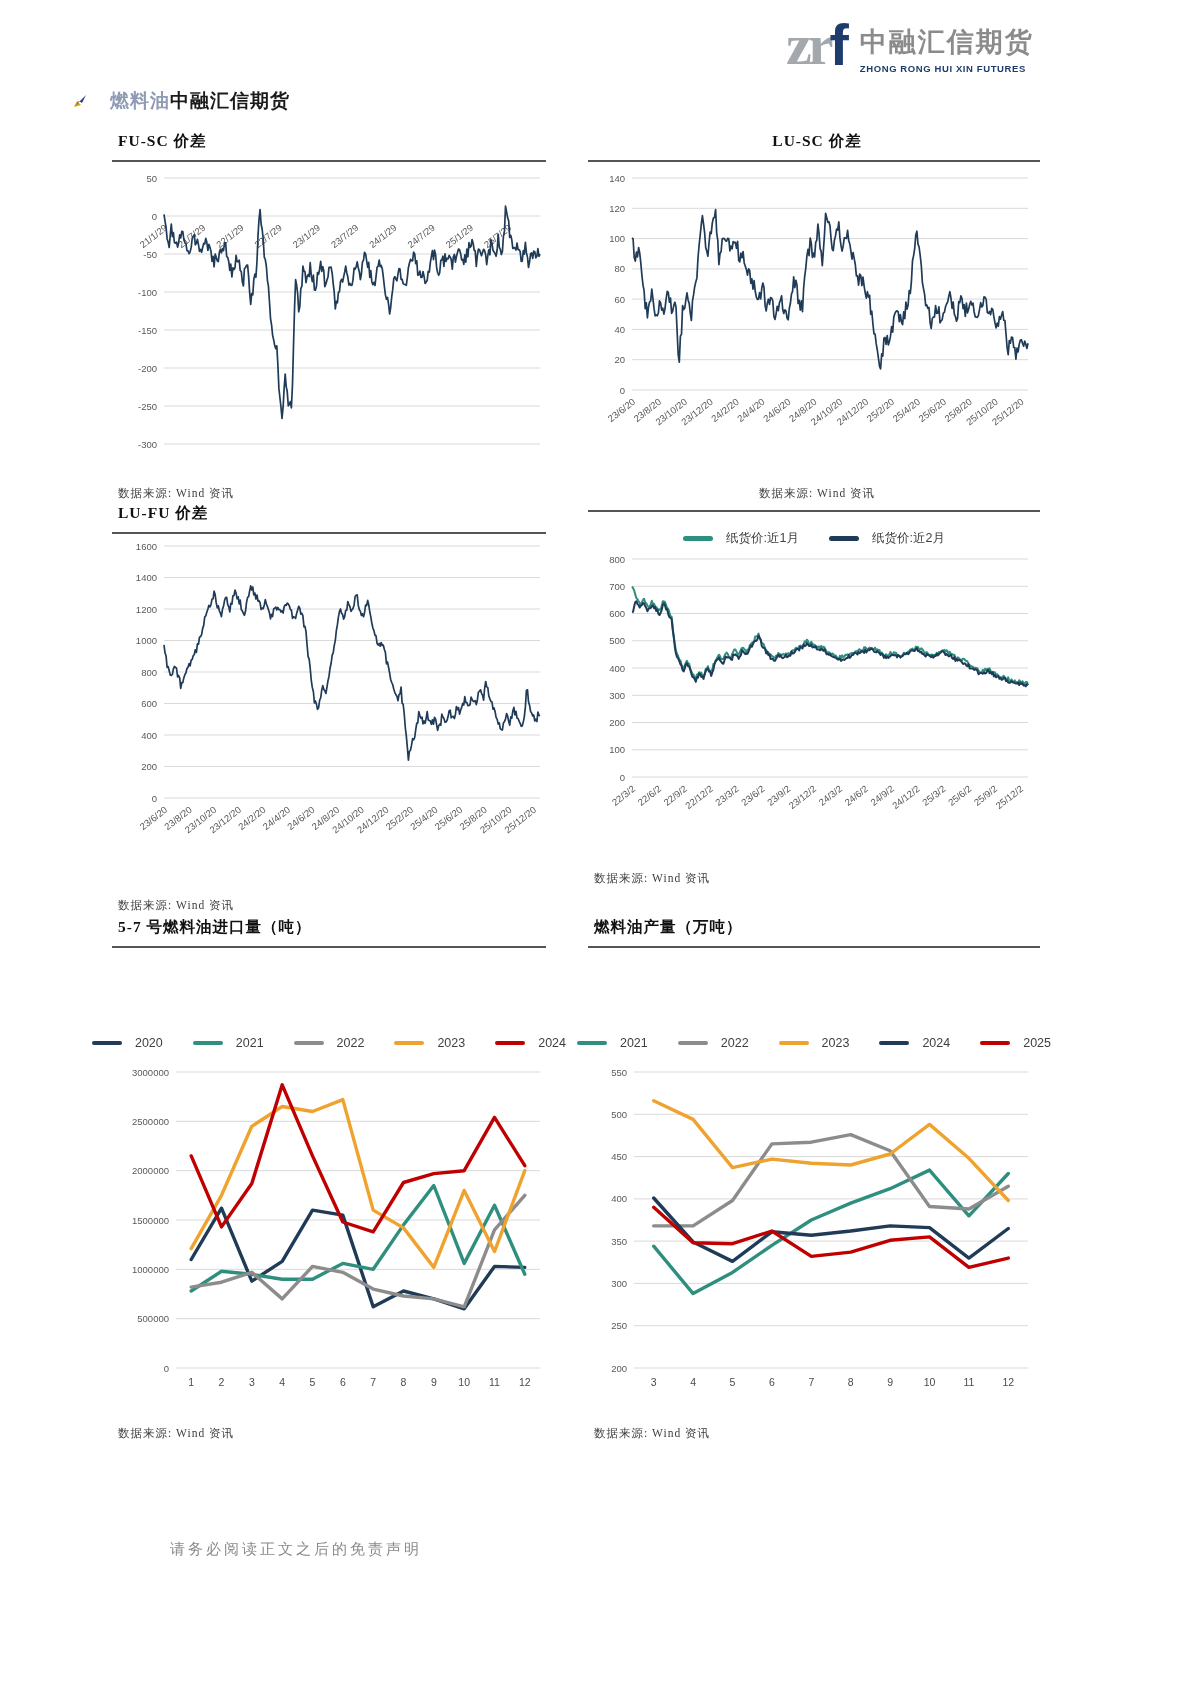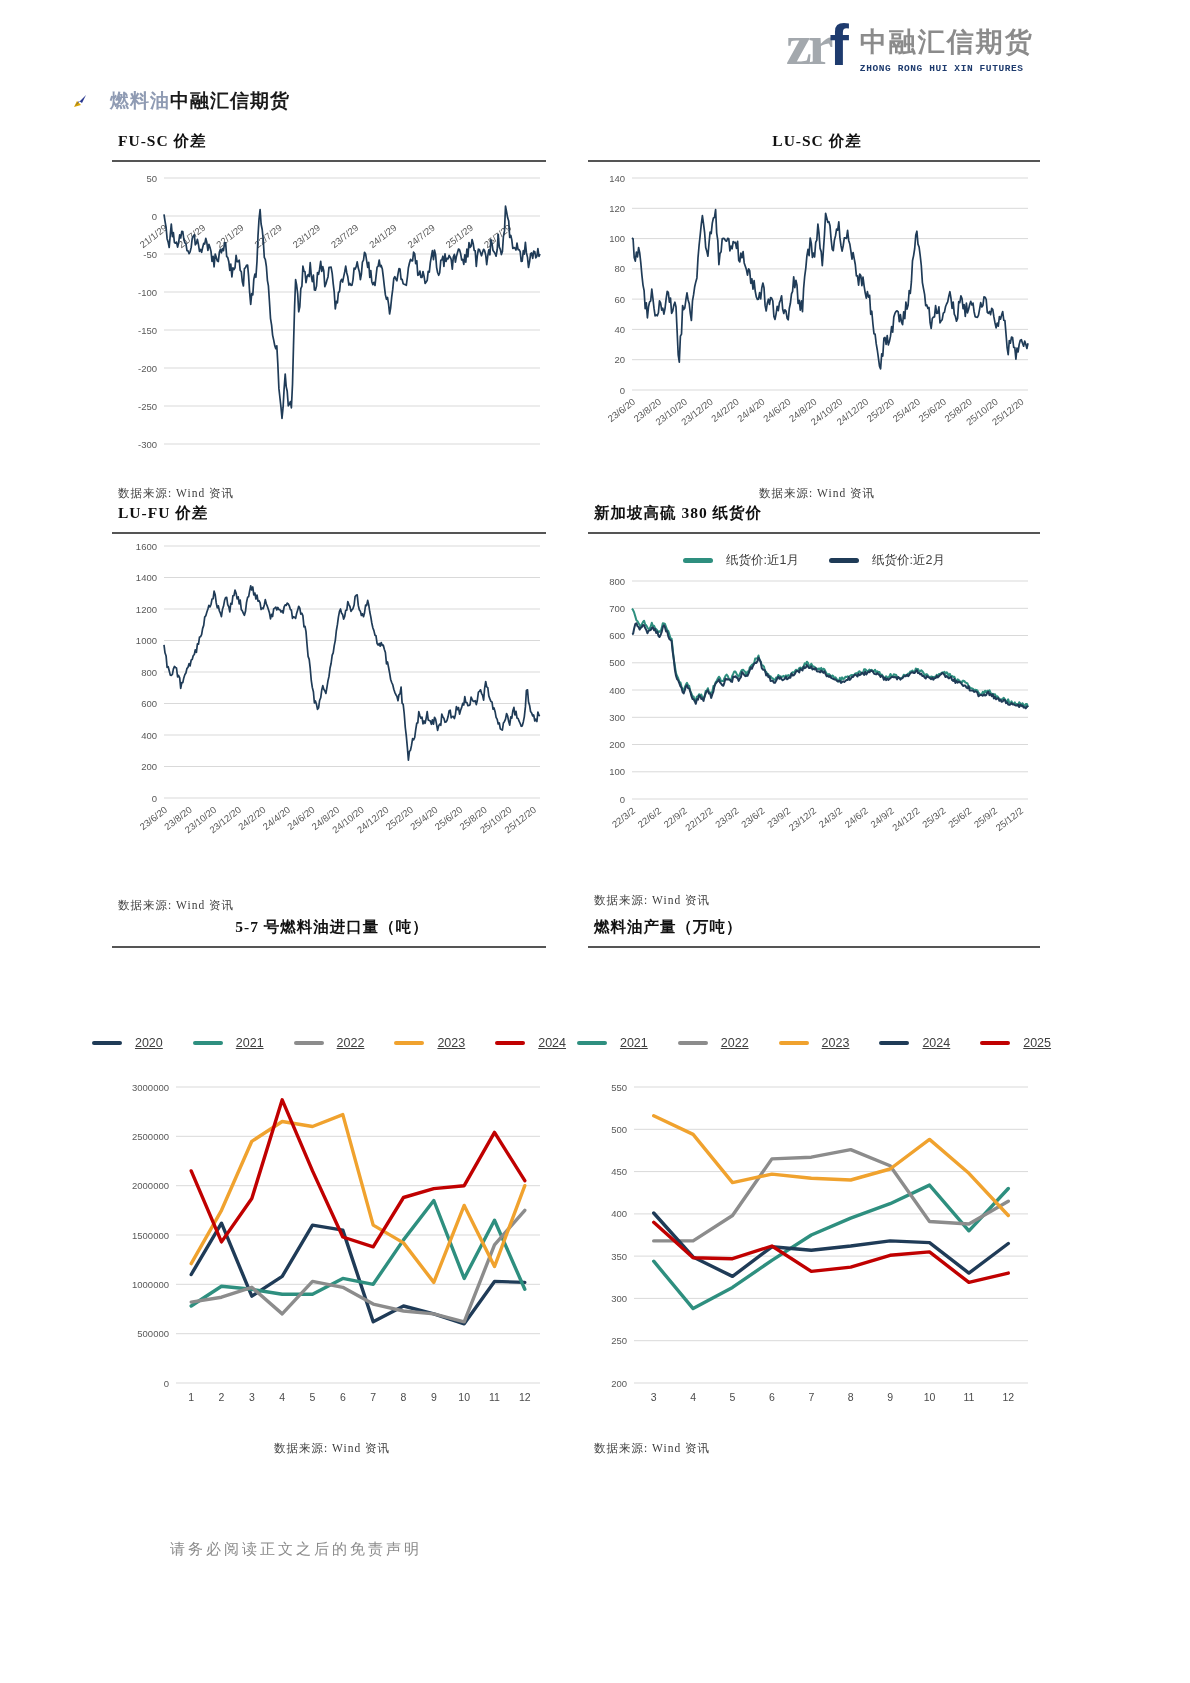--- a/index.html
+++ b/index.html
@@ -7,39 +7,39 @@
        font-family:"Liberation Serif",serif;color:#1a1a1a;overflow:hidden;}
 
   
   .header{position:absolute;top:16px;left:786px;display:flex;align-items:flex-start;}
   .logo-zr{font-family:Liberation Serif, serif;font-weight:800;font-size:58px;
            line-height:58px;color:#a3a8ad;letter-spacing:-4px;}
   .logo-f{font-family:"Liberation Sans",sans-serif;font-weight:800;font-size:58px;
           line-height:58px;color:#1e3b6e;margin-right:12px;letter-spacing:-1px;}
   .brand{display:flex;flex-direction:column;justify-content:space-between;}
   .brand-cn{font-weight:700;font-size:27px;color:#8b8b8b;letter-spacing:2px;margin-top:8px;}
-  .brand-en{font-family:Liberation Mono, monospace;font-weight:700;font-size:9.5px;
+  .brand-en{font-family:Liberation Sans, sans-serif;font-weight:700;font-size:9.5px;
             color:#1e3b6e;letter-spacing:0.6px;margin-top:3px;}
 
   
   .section-head{position:absolute;left:72px;top:88px;display:flex;align-items:center;}
   .bullet{width:16px;height:16px;margin-right:22px;display:inline-block;}
   .section-title{font-size:19px;font-weight:700;margin:0;letter-spacing:1px;}
   .section-title .hl{color:#8f9bb3;}
   .section-title .rest{color:#1a1a1a;}
 
   
   .block{position:absolute;}
   .ctitle{font-size:15.5px;font-weight:700;color:#111;margin:0;padding-left:6px;
           letter-spacing:1px;line-height:22px;}
   .rule{border-top:2px solid #555;margin-top:8px;width:100%;}
   .legend{display:flex;justify-content:center;align-items:center;gap:30px;
           font-family:"Liberation Sans",sans-serif;font-size:12.5px;color:#404040;}
   .legend.row2{margin:18px 0 2px 0;}
-  .legend.row3{margin:88px 0 19px 0;text-decoration:underline;}
+  .legend.row3{margin:88px 0 4px 0;}
   .legend-item{display:inline-flex;align-items:center;gap:13px;}
   .swatch{display:inline-block;width:30px;height:4.5px;border-radius:3px;}
   .source{font-size:11.5px;color:#3d3d3d;margin-top:18px;padding-left:6px;letter-spacing:1px;}
 
   svg text{font-family:"Liberation Sans",sans-serif;font-size:9.5px;fill:#595959;}
   svg text.cat{font-size:10.5px;fill:#4a4a4a;}
 
   .footer{position:absolute;left:170px;top:1540px;font-size:15px;color:#8a8a8a;
           letter-spacing:3px;}
 </style>
@@ -178,21 +178,20 @@
       <text transform="translate(351.1,277.0) rotate(-38)" text-anchor="end">25/6/20</text>
       <text transform="translate(375.7,277.0) rotate(-38)" text-anchor="end">25/8/20</text>
       <text transform="translate(400.3,277.0) rotate(-38)" text-anchor="end">25/10/20</text>
       <text transform="translate(424.9,277.0) rotate(-38)" text-anchor="end">25/12/20</text>
       <path d="M52.0 110.9L53.0 118.8L54.1 122.1L55.1 133.4L56.2 132.7L57.2 136.7L58.3 141.1L59.3 141.3L60.4 140.4L61.4 134.9L62.4 132.5L63.5 133.5L64.5 134.0L65.6 143.0L66.6 141.5L67.7 143.9L68.7 154.3L69.8 148.5L70.8 148.7L71.8 143.9L72.9 140.5L73.9 139.0L75.0 134.3L76.0 133.3L77.1 129.6L78.1 131.9L79.2 126.0L80.2 125.5L81.2 121.8L82.3 120.5L83.3 115.8L84.4 118.3L85.4 109.8L86.5 110.2L87.5 103.1L88.6 102.7L89.6 100.7L90.6 94.6L91.7 91.4L92.7 83.1L93.8 81.7L94.8 78.2L95.9 74.9L96.9 71.3L98.0 72.9L99.0 70.5L100.0 65.1L101.1 64.8L102.1 57.2L103.2 60.8L104.2 68.7L105.3 73.8L106.3 71.8L107.4 77.0L108.4 79.2L109.4 82.6L110.5 75.2L111.5 72.3L112.6 66.3L113.6 63.6L114.7 63.4L115.7 70.7L116.8 72.8L117.8 77.8L118.8 69.4L119.9 70.2L120.9 61.9L122.0 61.5L123.0 56.1L124.1 59.2L125.1 64.9L126.2 62.8L127.2 69.9L128.2 66.1L129.3 75.6L130.3 76.8L131.4 79.4L132.4 81.3L133.5 77.3L134.5 68.6L135.6 63.3L136.6 62.8L137.6 57.1L138.7 51.8L139.7 56.0L140.8 53.0L141.8 61.0L142.9 59.1L143.9 65.0L145.0 61.0L146.0 67.1L147.0 66.7L148.1 68.9L149.1 75.5L150.2 74.1L151.2 74.7L152.3 70.9L153.3 65.6L154.4 70.0L155.4 72.4L156.4 75.5L157.5 79.1L158.5 84.8L159.6 80.4L160.6 82.5L161.7 74.9L162.7 74.1L163.8 73.1L164.8 75.9L165.8 73.5L166.9 75.7L167.9 75.5L169.0 78.0L170.0 76.7L171.1 79.0L172.1 73.0L173.2 70.8L174.2 71.3L175.2 69.1L176.3 70.0L177.3 71.8L178.4 75.6L179.4 76.0L180.5 84.3L181.5 82.7L182.6 83.2L183.6 84.4L184.6 79.5L185.7 76.1L186.7 72.3L187.8 74.2L188.8 80.1L189.9 79.3L190.9 81.9L192.0 92.8L193.0 92.4L194.0 97.6L195.1 111.2L196.1 122.4L197.2 125.4L198.2 134.2L199.3 146.7L200.3 153.4L201.4 157.7L202.4 169.0L203.4 167.0L204.5 170.3L205.5 175.4L206.6 173.7L207.6 166.5L208.7 163.8L209.7 156.3L210.8 151.6L211.8 155.3L212.8 156.7L213.9 159.4L214.9 153.7L216.0 146.6L217.0 142.4L218.1 133.7L219.1 129.5L220.2 121.2L221.2 118.9L222.2 111.9L223.3 106.3L224.3 97.0L225.4 90.7L226.4 83.1L227.5 77.3L228.5 75.0L229.6 79.4L230.6 80.4L231.6 85.2L232.7 82.4L233.7 76.3L234.8 76.2L235.8 67.5L236.9 70.6L237.9 72.5L239.0 77.4L240.0 75.7L241.0 74.6L242.1 71.0L243.1 62.5L244.2 61.2L245.2 60.8L246.3 71.4L247.3 75.7L248.4 77.4L249.4 81.5L250.4 79.8L251.5 82.7L252.5 79.0L253.6 71.0L254.6 71.6L255.7 66.4L256.7 70.6L257.8 78.0L258.8 82.8L259.8 89.0L260.9 94.0L261.9 96.6L263.0 101.2L264.0 101.8L265.1 109.6L266.1 111.1L267.2 109.4L268.2 112.2L269.2 108.6L270.3 111.4L271.3 111.2L272.4 115.5L273.4 118.5L274.5 129.8L275.5 127.9L276.6 133.5L277.6 138.9L278.6 145.2L279.7 148.5L280.7 150.6L281.8 155.3L282.8 158.3L283.9 160.7L284.9 162.2L286.0 166.7L287.0 160.6L288.0 159.9L289.1 153.0L290.1 169.2L291.2 170.3L292.2 179.5L293.3 193.5L294.3 201.8L295.4 213.9L296.4 226.1L297.4 217.5L298.5 216.2L299.5 211.4L300.6 204.6L301.6 205.8L302.7 203.5L303.7 195.8L304.8 189.0L305.8 188.9L306.8 177.6L307.9 181.7L308.9 184.2L310.0 183.1L311.0 189.9L312.1 187.0L313.1 189.3L314.2 184.1L315.2 177.6L316.2 185.9L317.3 186.5L318.3 187.1L319.4 190.3L320.4 185.8L321.5 190.2L322.5 183.3L323.6 185.2L324.6 190.6L325.6 196.4L326.7 191.9L327.7 190.1L328.8 191.3L329.8 180.0L330.9 183.0L331.9 184.2L333.0 188.3L334.0 187.9L335.0 186.6L336.1 182.6L337.1 177.0L338.2 176.2L339.2 183.8L340.3 182.6L341.3 182.4L342.4 184.5L343.4 180.6L344.4 172.5L345.5 175.7L346.5 173.6L347.6 180.1L348.6 176.3L349.7 173.4L350.7 169.4L351.8 171.0L352.8 162.6L353.8 168.3L354.9 168.5L355.9 171.7L357.0 171.5L358.0 170.8L359.1 163.2L360.1 165.4L361.2 167.3L362.2 167.4L363.2 166.7L364.3 170.6L365.3 166.5L366.4 158.1L367.4 157.4L368.5 155.8L369.5 159.3L370.6 161.4L371.6 166.2L372.6 154.6L373.7 147.5L374.7 152.9L375.8 153.6L376.8 161.9L377.9 164.9L378.9 167.4L380.0 167.9L381.0 175.2L382.0 173.9L383.1 177.7L384.1 183.4L385.2 185.4L386.2 190.0L387.3 189.0L388.3 194.9L389.4 195.6L390.4 196.0L391.4 189.0L392.5 187.4L393.5 185.2L394.6 179.5L395.6 181.9L396.7 187.6L397.7 191.1L398.8 182.9L399.8 184.1L400.8 177.0L401.9 173.4L402.9 180.9L404.0 177.3L405.0 184.0L406.1 184.5L407.1 187.2L408.2 189.5L409.2 192.3L410.2 191.9L411.3 187.9L412.3 182.8L413.4 172.9L414.4 156.5L415.5 155.8L416.5 167.8L417.6 171.4L418.6 177.6L419.6 178.9L420.7 181.9L421.7 181.0L422.8 187.0L423.8 185.2L424.9 187.5L425.9 178.0L427.0 181.4L428.0 181.8" fill="none" stroke="#1F3B57" stroke-width="1.7" stroke-linejoin="round"></path>
     </svg>
   <div class="source">数据来源: Wind 资讯</div>
 </section>
 
 <section class="block" style="left:588px;top:502px;width:452px;">
-  <h2 class="ctitle">新加坡高硫 380 纸货价</h2>
   <div class="rule"></div>
   <div class="legend row2">
       <span class="legend-item">
         <span class="swatch" style="background: rgb(46, 143, 127);"></span>
         <span>纸货价:近1月</span>
       </span>
       <span class="legend-item">
         <span class="swatch" style="background: rgb(31, 59, 87);"></span>
         <span>纸货价:近2月</span>
       </span>
@@ -231,21 +230,21 @@
       <text transform="translate(358.3,241.0) rotate(-38)" text-anchor="end">25/3/2</text>
       <text transform="translate(384.2,241.0) rotate(-38)" text-anchor="end">25/6/2</text>
       <text transform="translate(410.0,241.0) rotate(-38)" text-anchor="end">25/9/2</text>
       <text transform="translate(435.9,241.0) rotate(-38)" text-anchor="end">25/12/2</text>
       <path d="M44.0 37.5L45.1 39.1L46.2 41.7L47.3 45.4L48.4 49.3L49.5 50.2L50.6 52.2L51.7 54.0L52.8 56.6L53.9 53.2L55.0 50.9L56.1 49.7L57.2 53.6L58.3 54.4L59.4 56.5L60.5 58.0L61.6 57.7L62.7 55.5L63.8 51.7L64.9 55.3L66.0 54.7L67.1 57.1L68.2 58.2L69.3 59.5L70.4 61.3L71.5 60.2L72.6 60.8L73.7 57.1L74.8 52.2L75.9 52.5L77.0 53.0L78.1 56.1L79.2 59.0L80.3 60.0L81.4 63.6L82.5 67.3L83.6 67.6L84.7 77.9L85.8 88.5L86.9 95.2L88.0 102.1L89.1 105.0L90.2 107.2L91.3 110.8L92.4 111.3L93.5 115.5L94.6 119.0L95.7 119.4L96.8 116.1L97.9 113.6L99.0 111.9L100.1 114.5L101.2 115.0L102.3 120.3L103.4 122.4L104.5 125.4L105.6 125.5L106.7 130.3L107.8 128.9L108.9 125.7L110.0 125.2L111.1 123.2L112.2 124.7L113.3 123.5L114.4 126.6L115.5 127.0L116.6 125.8L117.7 120.0L118.8 119.6L119.9 117.2L121.0 121.4L122.1 121.4L123.2 121.9L124.3 120.7L125.4 115.1L126.5 114.9L127.6 111.3L128.7 109.9L129.8 107.5L130.9 105.7L132.0 107.2L133.1 110.3L134.2 109.9L135.3 110.1L136.4 107.1L137.5 104.9L138.6 103.6L139.7 104.9L140.8 107.7L141.9 108.9L143.0 109.8L144.1 105.2L145.2 102.9L146.3 100.4L147.4 100.4L148.5 102.6L149.6 104.7L150.7 105.7L151.8 103.2L152.9 100.6L154.0 98.9L155.1 98.8L156.2 99.9L157.3 100.9L158.4 104.8L159.5 100.4L160.6 101.6L161.7 96.4L162.8 95.3L163.9 93.8L165.0 93.1L166.1 92.2L167.2 87.6L168.3 87.4L169.4 87.4L170.5 84.5L171.6 89.2L172.7 90.6L173.8 94.2L174.9 94.4L176.0 95.6L177.1 100.5L178.2 100.9L179.3 103.1L180.4 103.3L181.5 106.5L182.6 105.3L183.7 106.8L184.8 107.4L185.9 108.8L187.0 108.7L188.1 106.6L189.2 106.9L190.3 104.0L191.4 105.2L192.5 105.3L193.6 106.1L194.7 105.4L195.8 104.9L196.9 106.7L198.0 104.4L199.1 105.5L200.2 104.0L201.3 105.0L202.4 104.5L203.5 102.3L204.6 101.3L205.7 101.6L206.8 100.4L207.9 98.7L209.0 100.2L210.1 99.2L211.2 97.2L212.3 96.5L213.4 97.6L214.5 96.7L215.6 95.6L216.7 92.4L217.8 93.1L218.9 90.7L220.0 92.0L221.1 95.1L222.2 95.2L223.3 92.7L224.4 94.8L225.5 95.6L226.6 95.7L227.7 98.0L228.8 97.4L229.9 98.3L231.0 97.4L232.1 98.7L233.2 96.9L234.3 100.3L235.4 97.7L236.5 98.4L237.6 100.6L238.7 102.7L239.8 103.7L240.9 103.1L242.0 104.0L243.1 106.2L244.2 104.5L245.3 105.1L246.4 108.1L247.5 106.3L248.6 108.0L249.7 109.1L250.8 110.7L251.9 106.8L253.0 109.5L254.1 106.4L255.2 107.9L256.3 107.8L257.4 105.8L258.5 106.0L259.6 105.3L260.7 105.8L261.8 105.0L262.9 104.3L264.0 104.1L265.1 104.3L266.2 103.8L267.3 102.4L268.4 102.1L269.5 103.4L270.6 100.7L271.7 100.3L272.8 101.8L273.9 102.5L275.0 102.0L276.1 98.3L277.2 98.2L278.3 99.3L279.4 100.3L280.5 99.5L281.6 98.6L282.7 99.7L283.8 98.8L284.9 100.7L286.0 99.9L287.1 98.8L288.2 101.5L289.3 100.3L290.4 101.1L291.5 101.1L292.6 104.6L293.7 103.5L294.8 104.8L295.9 107.3L297.0 106.4L298.1 105.2L299.2 106.6L300.3 106.5L301.4 105.5L302.5 103.0L303.6 105.4L304.7 105.6L305.8 103.2L306.9 103.8L308.0 103.8L309.1 105.7L310.2 106.7L311.3 107.2L312.4 107.2L313.5 106.9L314.6 106.3L315.7 103.8L316.8 104.2L317.9 104.2L319.0 104.3L320.1 102.5L321.2 102.6L322.3 100.4L323.4 100.7L324.5 99.5L325.6 101.0L326.7 100.8L327.8 97.5L328.9 98.2L330.0 98.0L331.1 100.3L332.2 100.4L333.3 99.3L334.4 100.2L335.5 101.9L336.6 104.6L337.7 103.5L338.8 103.1L339.9 104.4L341.0 106.0L342.1 106.5L343.2 105.4L344.3 105.8L345.4 106.1L346.5 105.8L347.6 106.4L348.7 103.9L349.8 104.9L350.9 103.1L352.0 103.0L353.1 102.4L354.2 101.4L355.3 102.1L356.4 100.7L357.5 102.9L358.6 101.2L359.7 102.5L360.8 105.1L361.9 102.9L363.0 105.6L364.1 105.1L365.2 106.0L366.3 105.7L367.4 108.7L368.5 110.6L369.6 108.4L370.7 108.9L371.8 111.3L372.9 110.4L374.0 111.4L375.1 109.6L376.2 109.9L377.3 111.4L378.4 111.9L379.5 112.5L380.6 115.3L381.7 116.1L382.8 117.2L383.9 117.3L385.0 117.9L386.1 119.1L387.2 118.8L388.3 119.0L389.4 119.4L390.5 121.6L391.6 122.8L392.7 123.5L393.8 123.1L394.9 120.8L396.0 122.1L397.1 119.7L398.2 121.4L399.3 119.7L400.4 120.5L401.5 119.2L402.6 121.8L403.7 123.5L404.8 122.8L405.9 123.8L407.0 123.2L408.1 126.2L409.2 125.2L410.3 126.5L411.4 128.4L412.5 128.9L413.6 128.3L414.7 127.8L415.8 126.8L416.9 128.3L418.0 130.3L419.1 130.5L420.2 128.3L421.3 132.1L422.4 132.6L423.5 130.3L424.6 132.6L425.7 132.8L426.8 131.4L427.9 133.6L429.0 133.0L430.1 134.6L431.2 131.2L432.3 132.5L433.4 135.1L434.5 132.2L435.6 133.9L436.7 135.5L437.8 132.9L438.9 132.9L440.0 136.0" fill="none" stroke="#2E8F7F" stroke-width="2" stroke-linejoin="round"></path>
       <path d="M44.0 63.1L45.1 62.8L46.2 57.2L47.3 53.1L48.4 52.2L49.5 55.2L50.6 56.0L51.7 58.5L52.8 56.8L53.9 56.0L55.0 54.0L56.1 54.4L57.2 57.0L58.3 59.0L59.4 62.2L60.5 59.9L61.6 59.4L62.7 59.0L63.8 57.0L64.9 56.5L66.0 59.2L67.1 58.0L68.2 62.0L69.3 60.5L70.4 64.8L71.5 66.0L72.6 64.0L73.7 61.0L74.8 56.1L75.9 54.3L77.0 56.2L78.1 60.6L79.2 60.3L80.3 65.4L81.4 68.0L82.5 68.9L83.6 70.0L84.7 80.8L85.8 88.1L86.9 98.6L88.0 104.7L89.1 108.1L90.2 109.4L91.3 112.2L92.4 115.2L93.5 116.7L94.6 121.1L95.7 122.5L96.8 119.2L97.9 115.5L99.0 114.2L100.1 117.1L101.2 117.4L102.3 120.6L103.4 124.9L104.5 128.0L105.6 128.2L106.7 130.0L107.8 132.8L108.9 128.2L110.0 128.6L111.1 124.6L112.2 125.2L113.3 128.0L114.4 127.3L115.5 129.9L116.6 125.3L117.7 122.3L118.8 120.2L119.9 119.2L121.0 122.6L122.1 122.6L123.2 126.9L124.3 123.5L125.4 120.6L126.5 114.8L127.6 112.6L128.7 111.1L129.8 110.3L130.9 108.4L132.0 111.3L133.1 112.6L134.2 114.1L135.3 114.8L136.4 111.6L137.5 107.6L138.6 108.5L139.7 108.2L140.8 108.4L141.9 108.4L143.0 110.6L144.1 110.9L145.2 105.6L146.3 106.1L147.4 105.2L148.5 106.6L149.6 107.2L150.7 109.9L151.8 107.6L152.9 106.2L154.0 100.9L155.1 102.4L156.2 103.9L157.3 105.2L158.4 104.6L159.5 104.8L160.6 102.3L161.7 99.4L162.8 96.3L163.9 97.8L165.0 95.0L166.1 92.7L167.2 91.7L168.3 91.9L169.4 90.2L170.5 86.6L171.6 88.8L172.7 90.9L173.8 97.2L174.9 98.5L176.0 98.9L177.1 99.5L178.2 104.5L179.3 102.9L180.4 106.1L181.5 105.3L182.6 110.1L183.7 109.7L184.8 109.7L185.9 111.7L187.0 111.8L188.1 109.8L189.2 107.5L190.3 105.8L191.4 107.8L192.5 106.3L193.6 108.3L194.7 109.3L195.8 108.5L196.9 107.7L198.0 105.8L199.1 108.3L200.2 107.5L201.3 106.3L202.4 106.7L203.5 102.5L204.6 104.5L205.7 104.2L206.8 103.0L207.9 100.8L209.0 99.8L210.1 100.1L211.2 101.4L212.3 97.8L213.4 98.7L214.5 99.4L215.6 95.4L216.7 97.2L217.8 96.6L218.9 93.9L220.0 95.7L221.1 97.0L222.2 97.0L223.3 95.4L224.4 98.5L225.5 97.6L226.6 98.4L227.7 97.1L228.8 100.2L229.9 100.6L231.0 100.3L232.1 101.4L233.2 99.6L234.3 100.8L235.4 101.9L236.5 100.3L237.6 103.1L238.7 105.3L239.8 104.7L240.9 105.9L242.0 104.9L243.1 106.8L244.2 107.3L245.3 108.0L246.4 108.4L247.5 108.4L248.6 109.5L249.7 110.4L250.8 110.0L251.9 109.7L253.0 111.9L254.1 110.9L255.2 110.3L256.3 111.0L257.4 110.1L258.5 108.9L259.6 109.1L260.7 106.0L261.8 108.9L262.9 107.6L264.0 105.8L265.1 106.0L266.2 104.2L267.3 103.7L268.4 104.3L269.5 105.5L270.6 102.9L271.7 104.1L272.8 103.4L273.9 101.6L275.0 102.5L276.1 103.9L277.2 100.6L278.3 103.5L279.4 101.9L280.5 100.5L281.6 101.3L282.7 99.5L283.8 100.0L284.9 100.4L286.0 102.5L287.1 103.1L288.2 103.4L289.3 102.1L290.4 103.3L291.5 104.1L292.6 106.0L293.7 104.6L294.8 105.7L295.9 108.8L297.0 106.8L298.1 109.1L299.2 107.5L300.3 109.0L301.4 107.8L302.5 107.1L303.6 105.9L304.7 106.1L305.8 106.3L306.9 106.1L308.0 106.2L309.1 108.4L310.2 106.0L311.3 106.8L312.4 108.6L313.5 107.6L314.6 107.1L315.7 105.3L316.8 105.3L317.9 105.2L319.0 103.7L320.1 105.3L321.2 104.0L322.3 102.3L323.4 101.5L324.5 101.2L325.6 101.9L326.7 101.9L327.8 100.2L328.9 99.1L330.0 102.1L331.1 101.9L332.2 103.5L333.3 102.6L334.4 105.0L335.5 104.9L336.6 106.5L337.7 107.5L338.8 105.0L339.9 106.0L341.0 106.4L342.1 107.2L343.2 108.2L344.3 106.6L345.4 108.7L346.5 107.2L347.6 107.1L348.7 104.8L349.8 106.4L350.9 105.2L352.0 104.1L353.1 103.2L354.2 102.0L355.3 102.4L356.4 103.9L357.5 106.0L358.6 105.0L359.7 106.3L360.8 107.4L361.9 106.7L363.0 105.7L364.1 109.1L365.2 110.0L366.3 108.0L367.4 112.0L368.5 110.0L369.6 111.6L370.7 110.8L371.8 111.1L372.9 112.0L374.0 113.4L375.1 115.0L376.2 114.5L377.3 114.5L378.4 116.4L379.5 117.3L380.6 115.1L381.7 119.4L382.8 119.5L383.9 119.4L385.0 119.6L386.1 121.0L387.2 120.2L388.3 120.6L389.4 121.6L390.5 125.3L391.6 124.4L392.7 123.9L393.8 124.1L394.9 124.8L396.0 123.2L397.1 124.5L398.2 124.1L399.3 121.6L400.4 120.9L401.5 124.1L402.6 123.1L403.7 125.1L404.8 123.4L405.9 127.5L407.0 125.8L408.1 128.3L409.2 127.7L410.3 127.0L411.4 129.8L412.5 128.6L413.6 130.7L414.7 130.6L415.8 128.8L416.9 129.0L418.0 132.1L419.1 131.3L420.2 133.6L421.3 133.9L422.4 133.5L423.5 132.1L424.6 133.4L425.7 133.2L426.8 134.1L427.9 134.5L429.0 134.6L430.1 133.6L431.2 136.0L432.3 133.7L433.4 134.8L434.5 134.6L435.6 136.6L436.7 136.3L437.8 137.4L438.9 135.2L440.0 136.2" fill="none" stroke="#1F3B57" stroke-width="2" stroke-linejoin="round"></path>
     </svg>
   <div class="source">数据来源: Wind 资讯</div>
 </section>
 
-<section class="block" style="left:112px;top:916px;width:434px;text-align:center;">
+<section class="block" style="left:112px;top:916px;width:434px;">
   <h2 class="ctitle">5-7 号燃料油进口量（吨）</h2>
   <div class="rule"></div>
   <div class="legend row3">
       <span class="legend-item">
         <span class="swatch" style="background: rgb(31, 59, 87);"></span>
         <span>2020</span>
       </span>
       <span class="legend-item">
         <span class="swatch" style="background: rgb(46, 143, 127);"></span>
         <span>2021</span>

